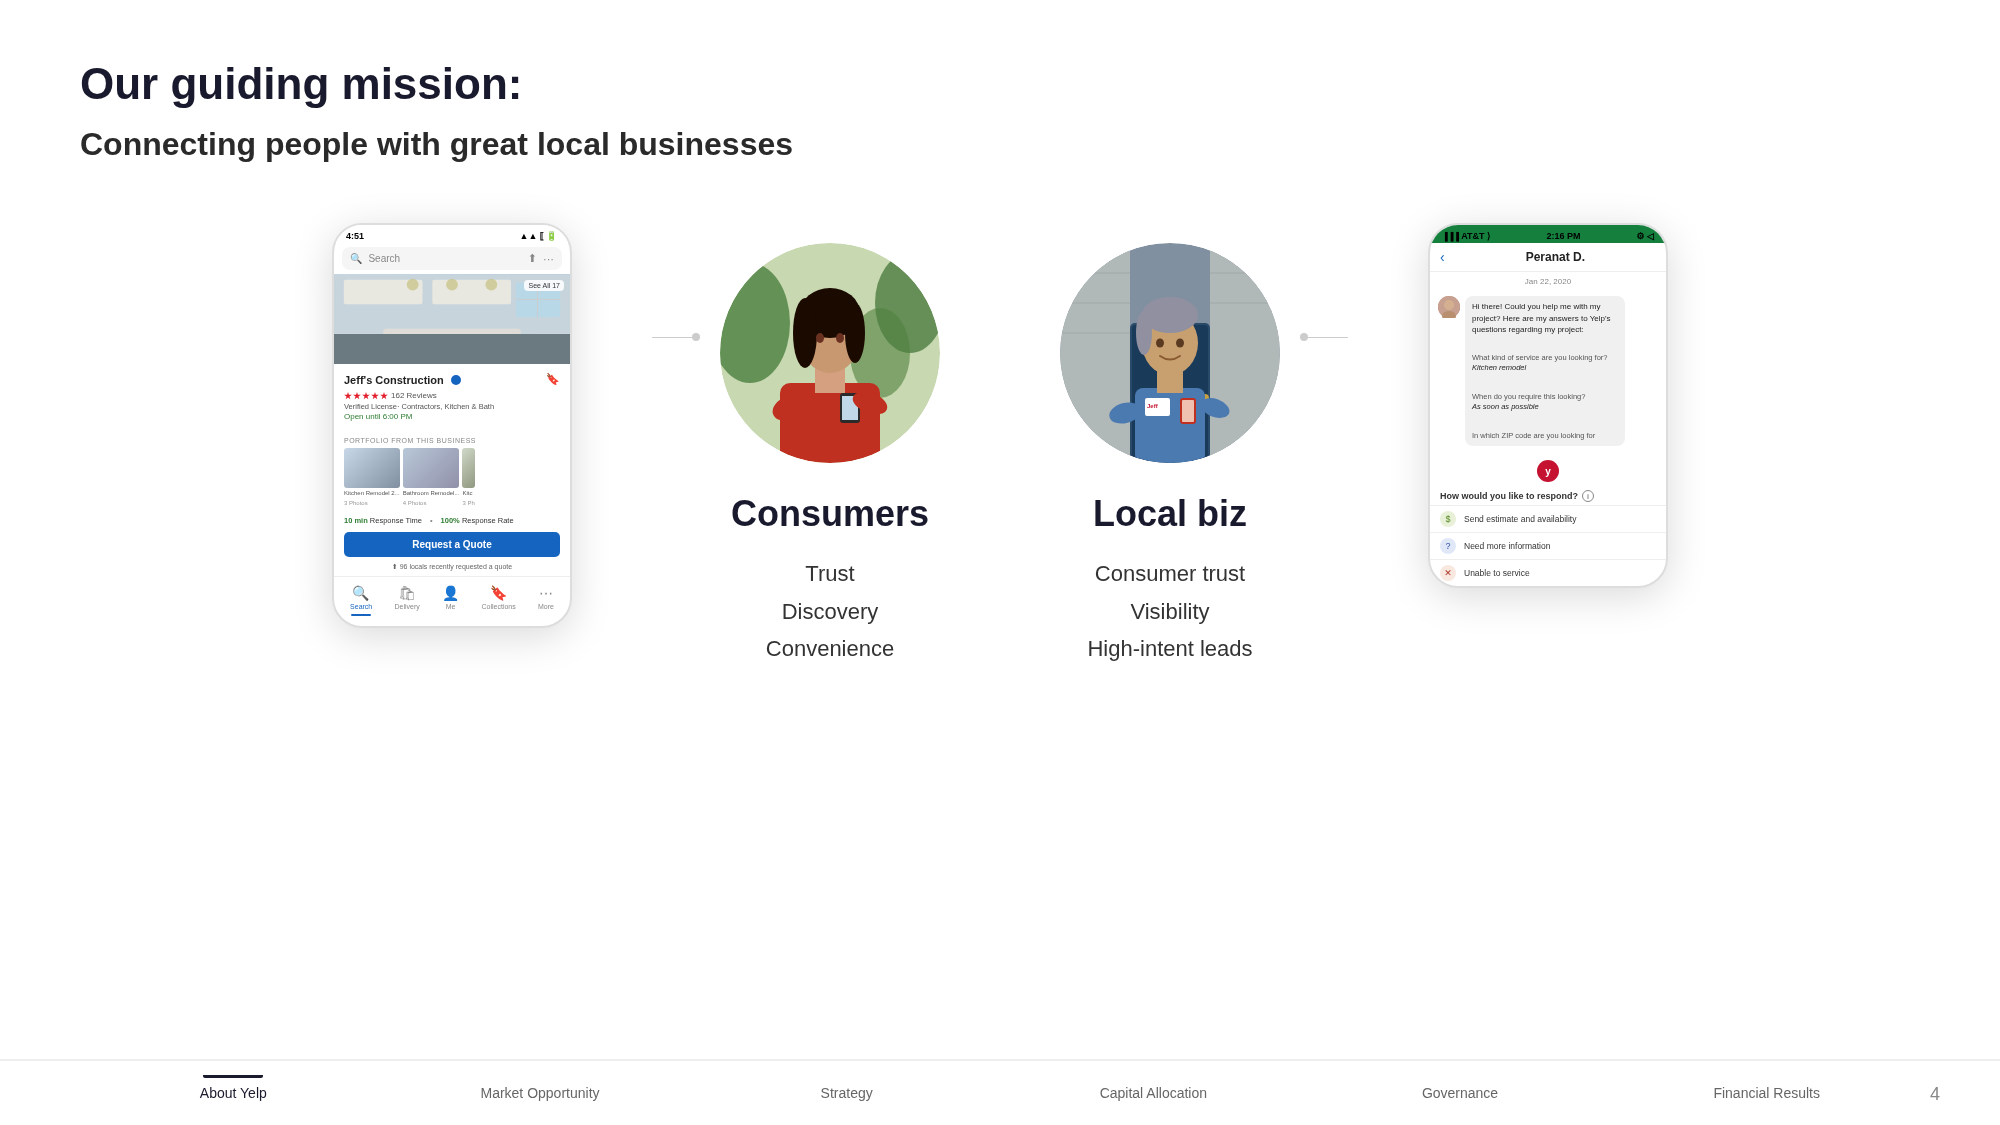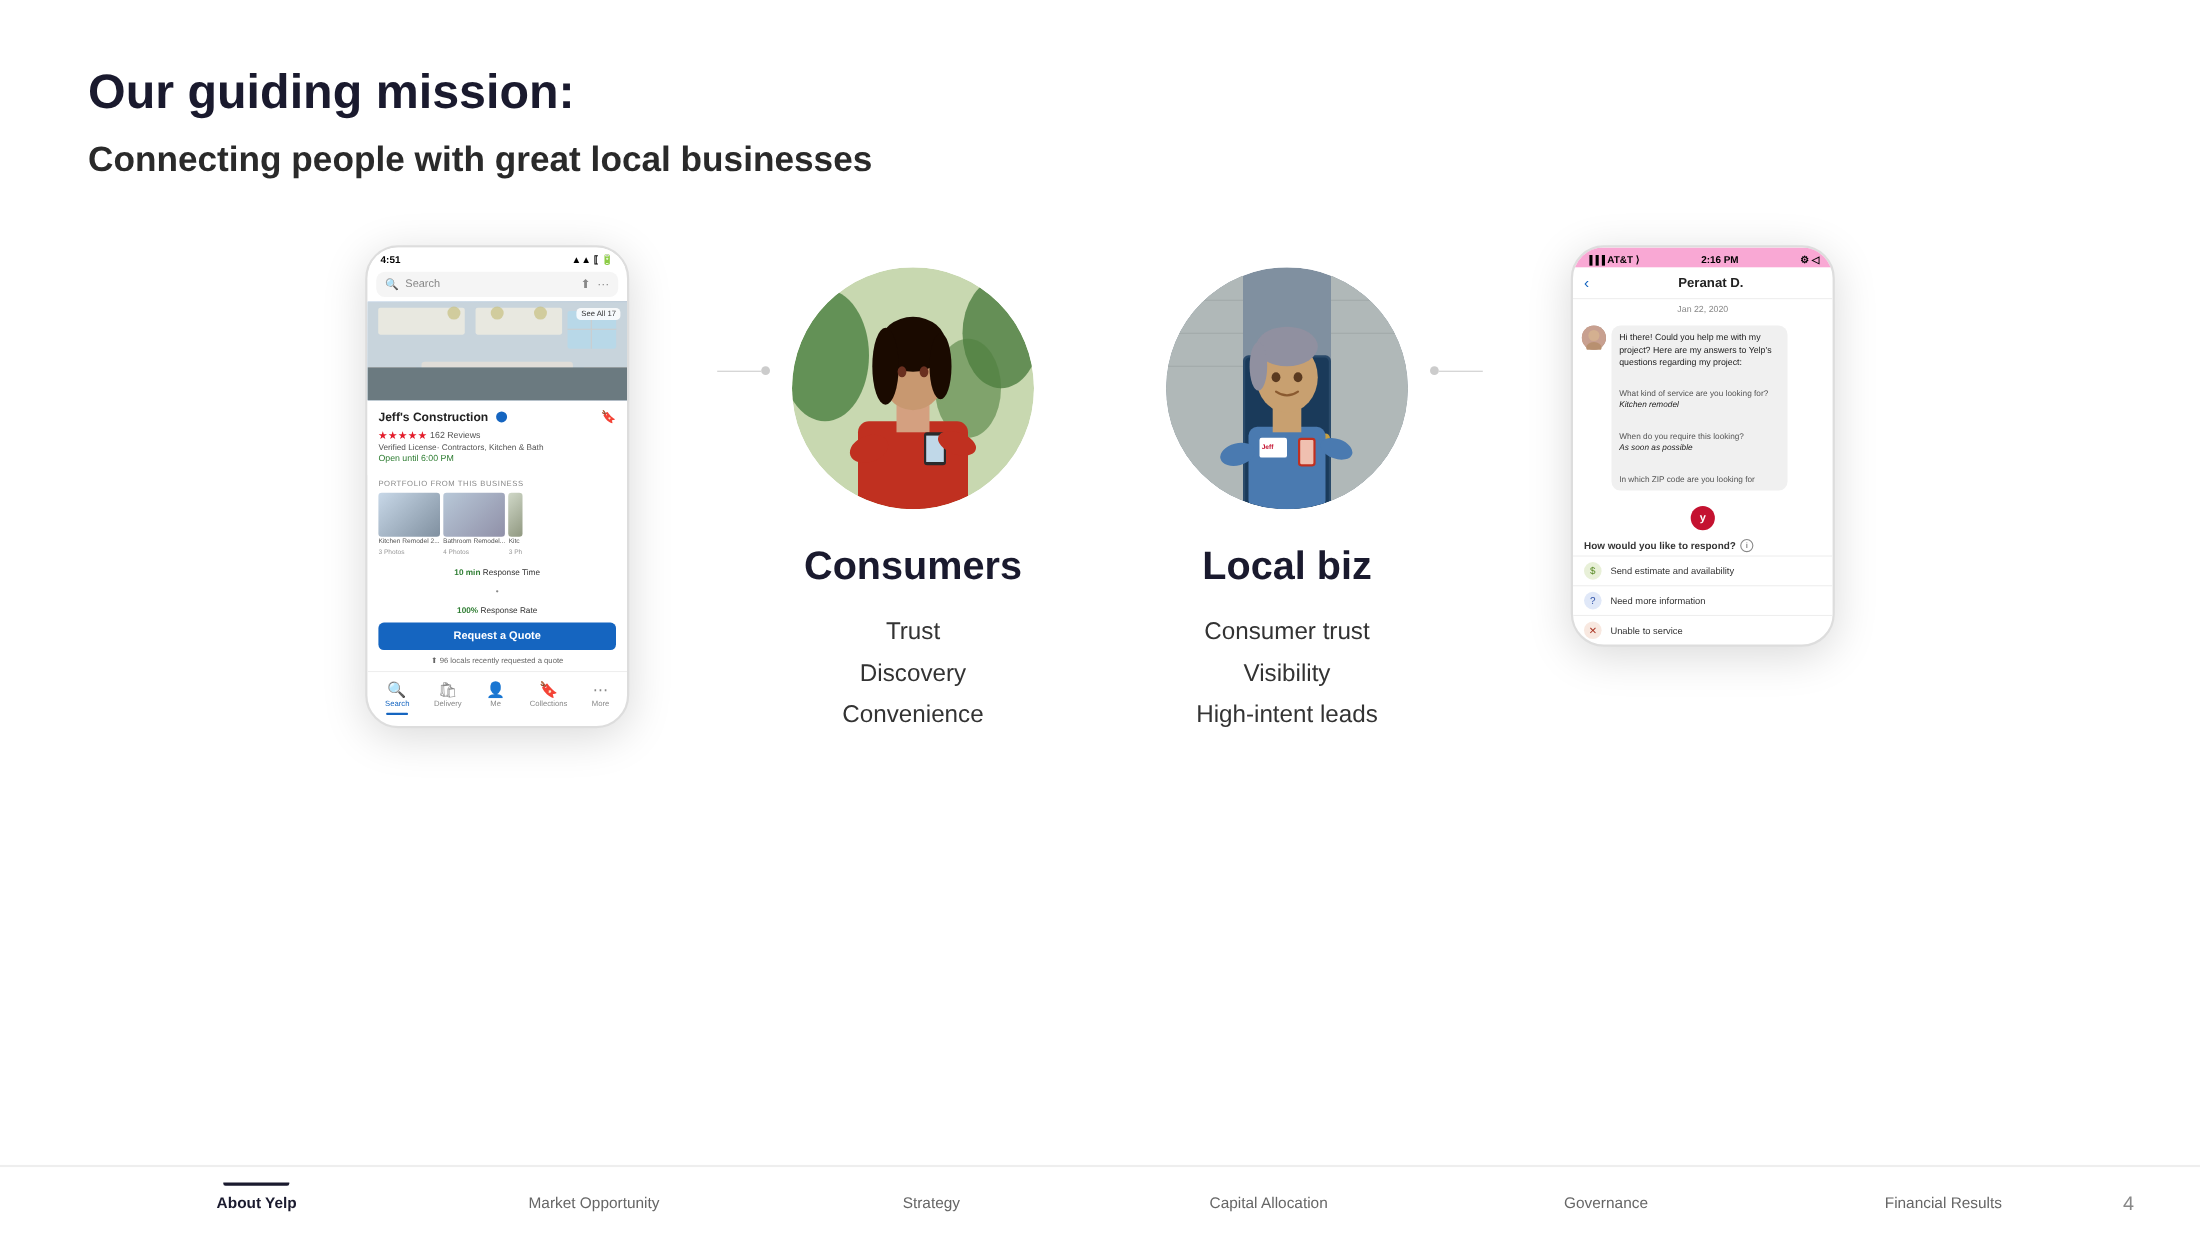--- a/index.html
+++ b/index.html
@@ -230,21 +230,20 @@
       overflow: hidden;
       text-overflow: ellipsis;
     }
 
     .response-row {
       display: flex;
       align-items: center;
       gap: 8px;
       padding: 3px 10px;
       font-size: 7.5px;
-      flex-direction: column;
     }
 
     .response-time {
       color: #333;
     }
 
     .response-rate {
       color: #333;
     }
 
@@ -356,21 +355,21 @@
       background: #fff;
       border-radius: 30px;
       border: 2px solid #ddd;
       box-shadow: 0 8px 40px rgba(0,0,0,0.15);
       overflow: hidden;
       flex-shrink: 0;
       margin-left: 80px;
     }
 
     .chat-status-bar {
-      background: #f9a8d4;
+      background: #15803d;
       display: flex;
       justify-content: space-between;
       align-items: center;
       padding: 6px 12px 2px;
       font-size: 9px;
       font-weight: bold;
       color: #000;
     }
 
     .chat-header {
@@ -553,21 +552,21 @@
       justify-content: center;
       font-size: 14px;
       color: #666;
       cursor: pointer;
       padding: 8px 0;
       position: relative;
     }
 
     .bottom-nav-item.active {
       color: #1a1a2e;
-      font-weight: 700;
+      font-weight: 400;
     }
 
     .bottom-nav-item.active::after {
       content: '';
       position: absolute;
       top: -2px;
       left: 50%;
       transform: translateX(-50%);
       width: 60px;
       height: 3px;

